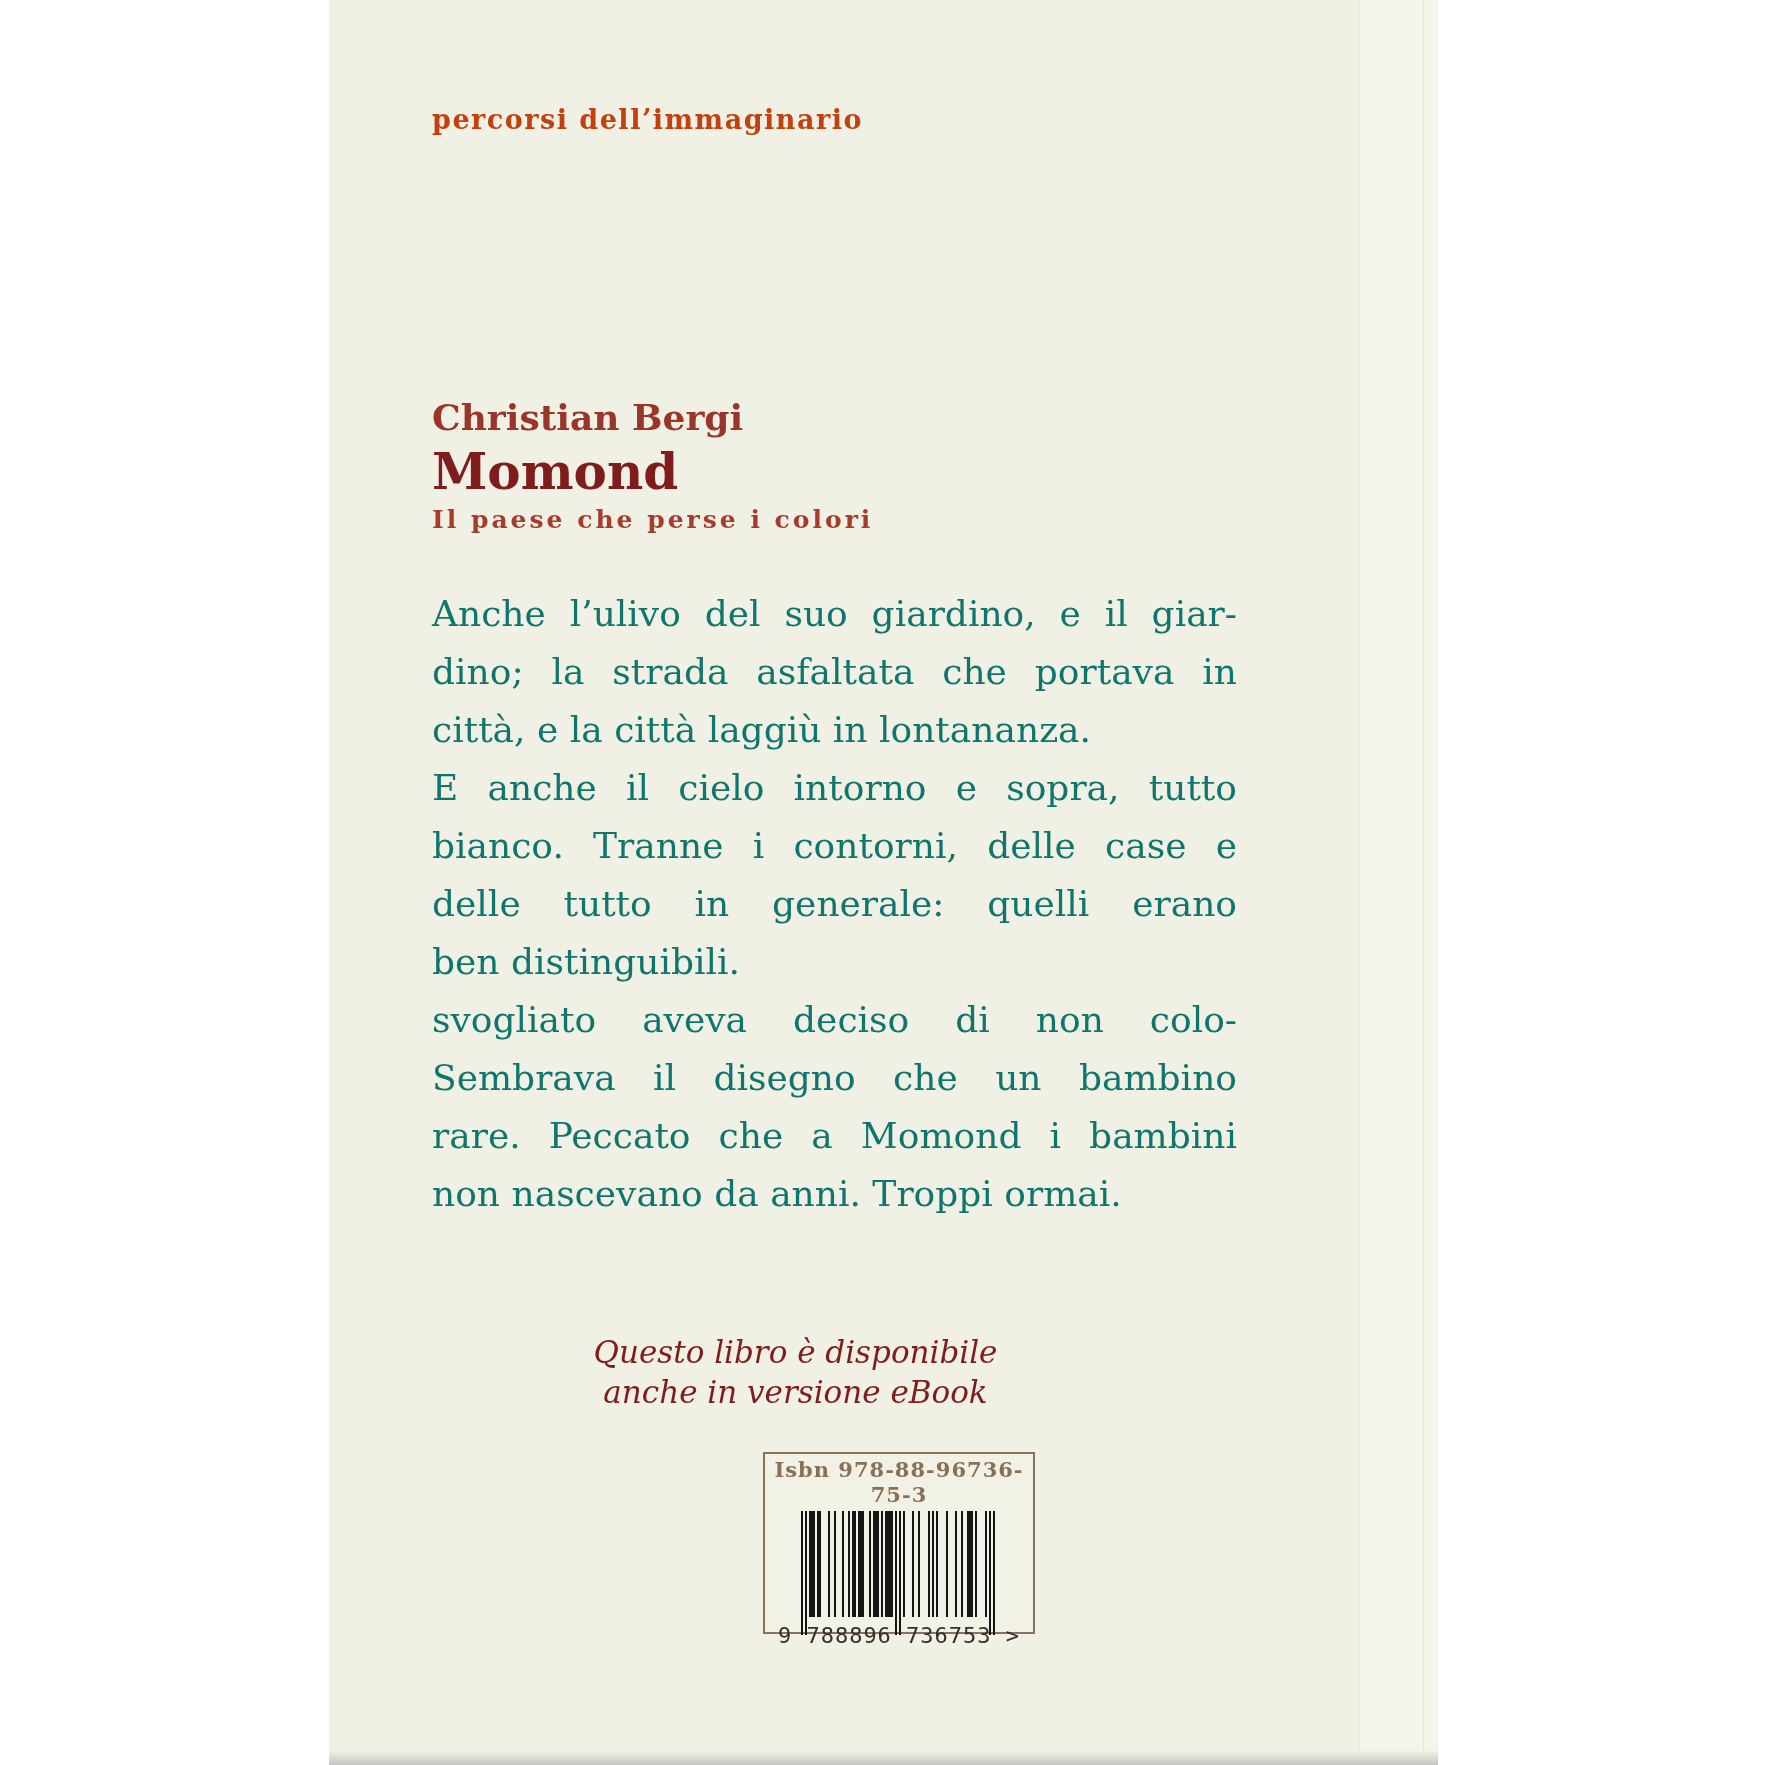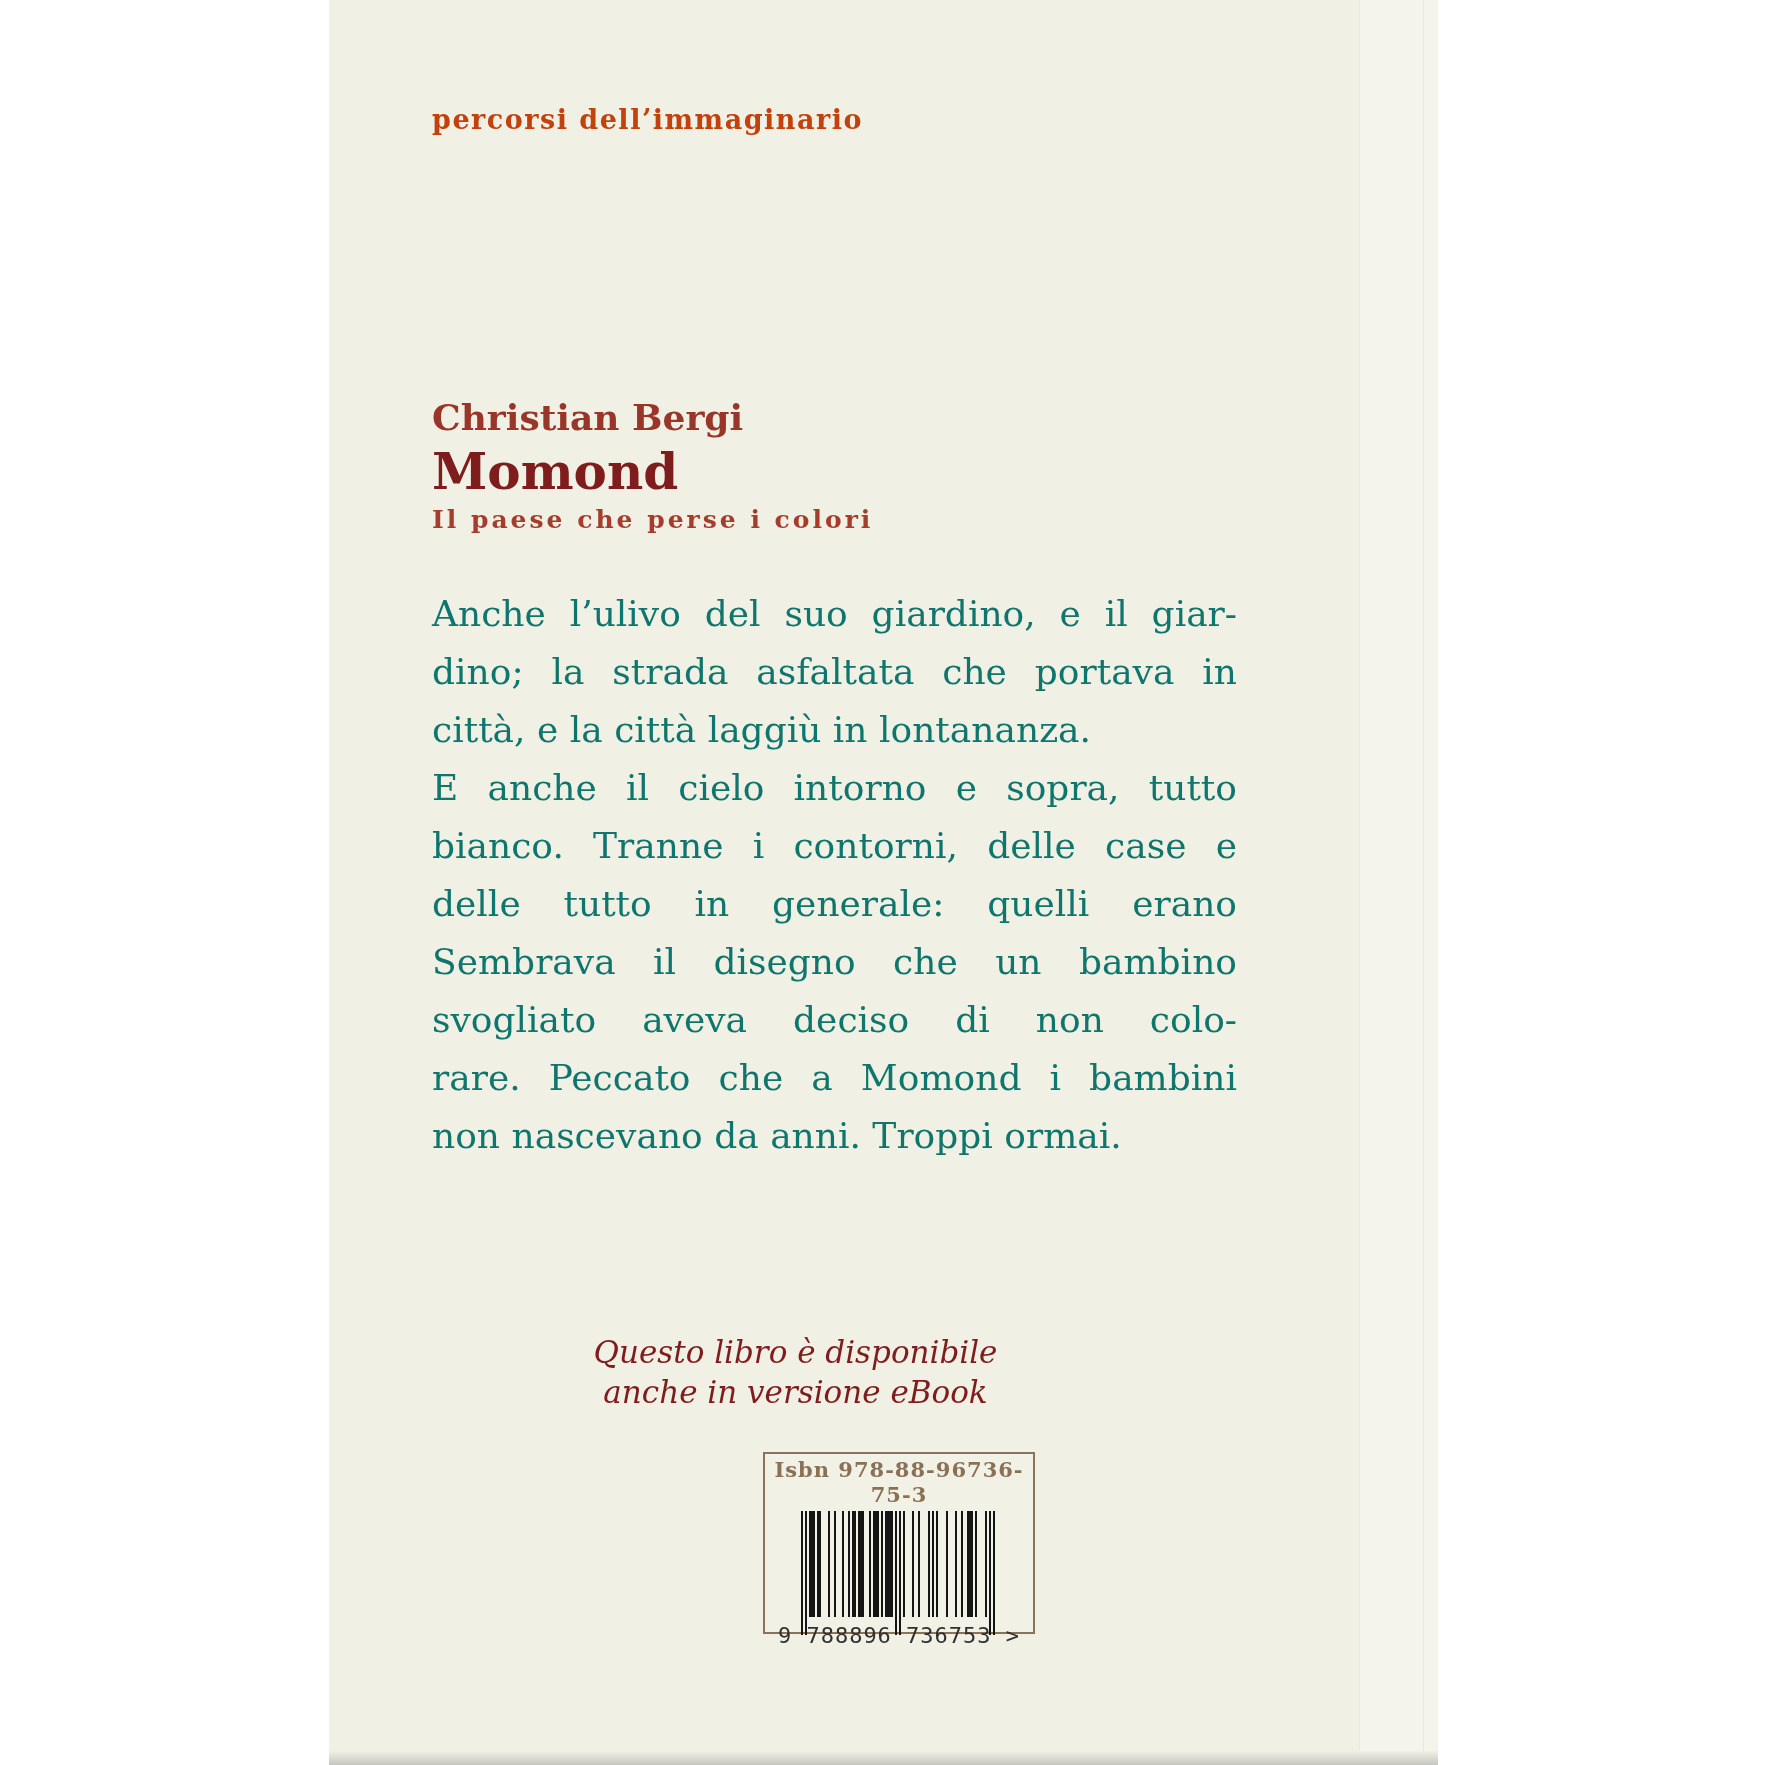--- a/index.html
+++ b/index.html
@@ -95,22 +95,23 @@
     <div class="title">Momond</div>
     <div class="subtitle">Il paese che perse i colori</div>
 
     <div class="blurb">
       <div class="bl jl">Anche l’ulivo del suo giardino, e il giar-</div>
       <div class="bl jl">dino; la strada asfaltata che portava in</div>
       <div class="bl">città, e la città laggiù in lontananza.</div>
       <div class="bl jl">E anche il cielo intorno e sopra, tutto</div>
       <div class="bl jl">bianco. Tranne i contorni, delle case e</div>
       <div class="bl jl">delle tutto in generale: quelli erano</div>
+      <div class="bl">ben distinguibili.</div>
+      <div class="bl jl">svogliato aveva deciso di non colo-</div>
       <div class="bl jl">Sembrava il disegno che un bambino</div>
-      <div class="bl jl">svogliato aveva deciso di non colo-</div>
       <div class="bl jl">rare. Peccato che a Momond i bambini</div>
       <div class="bl">non nascevano da anni. Troppi ormai.</div>
     </div>
 
     <div class="ebook-note">
       <div>Questo libro è disponibile</div>
       <div>anche in versione eBook</div>
     </div>
 
     <div class="isbn-box">

